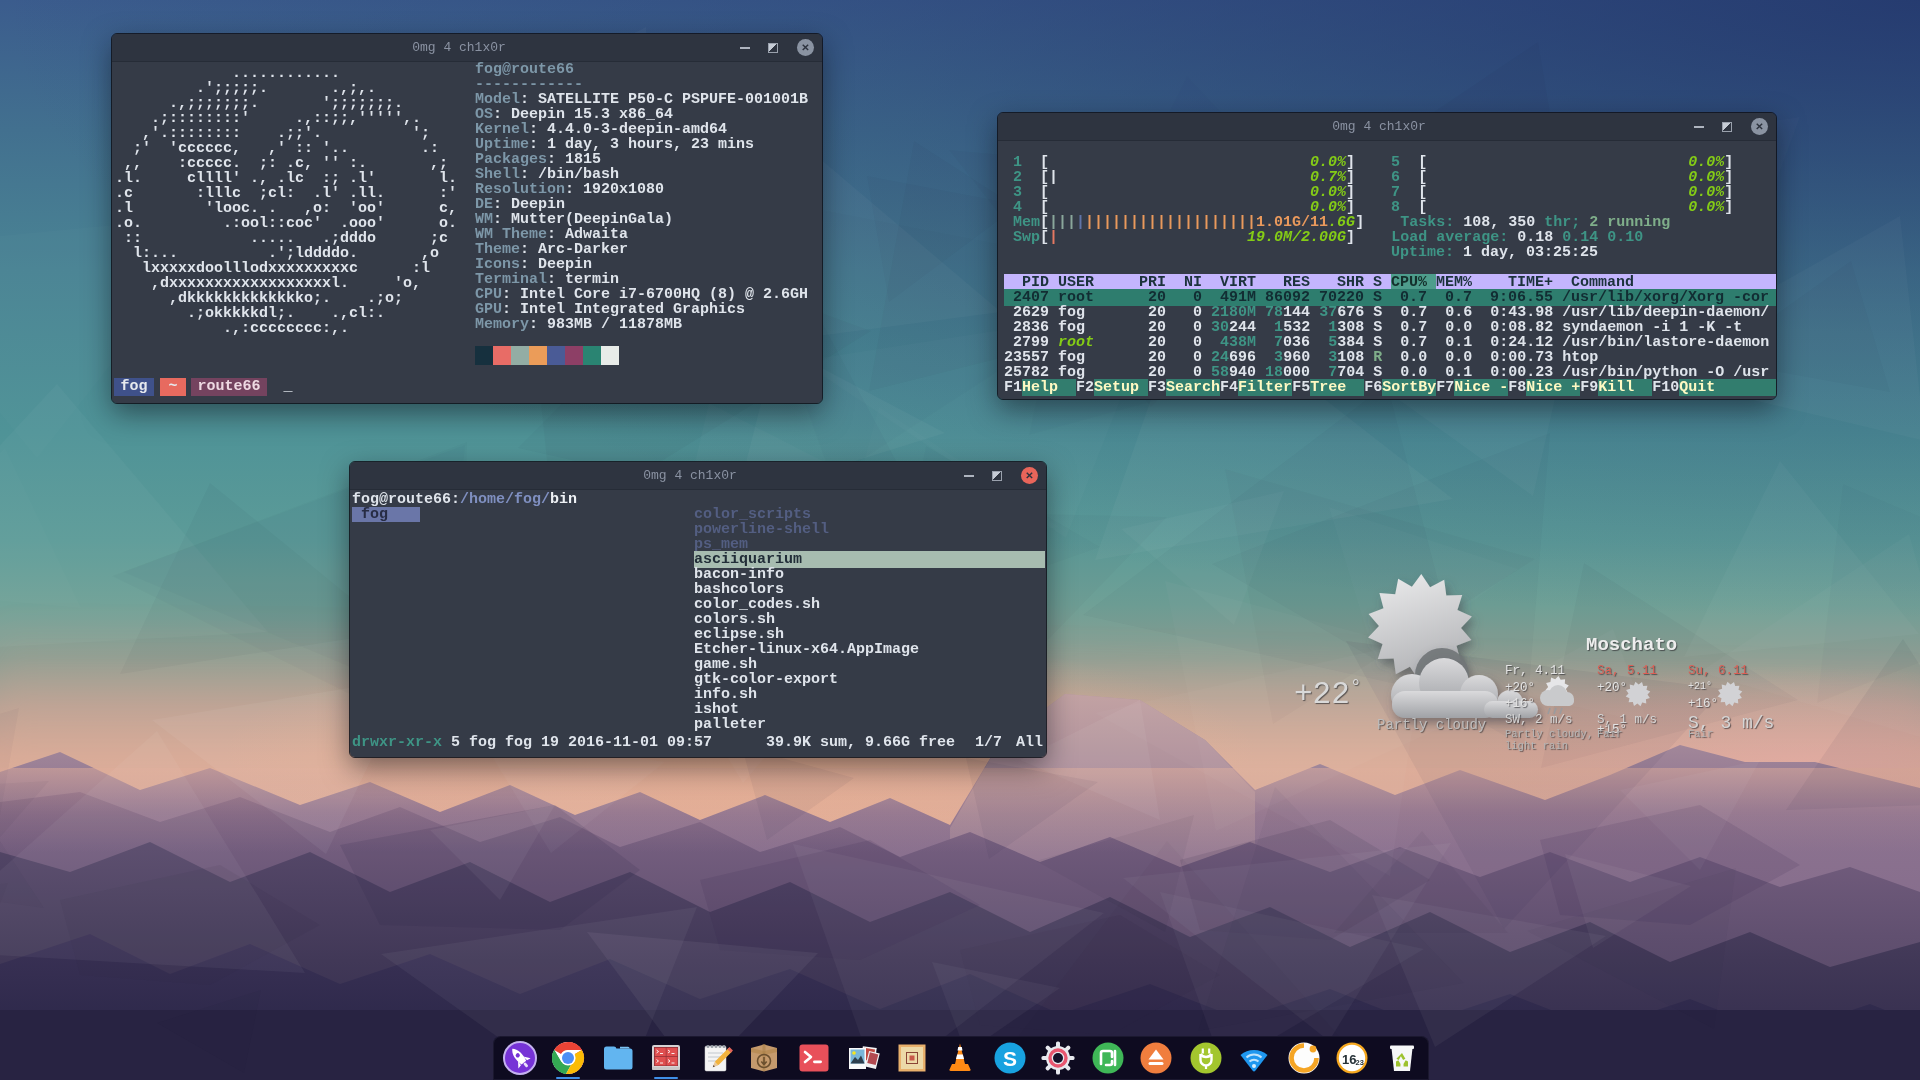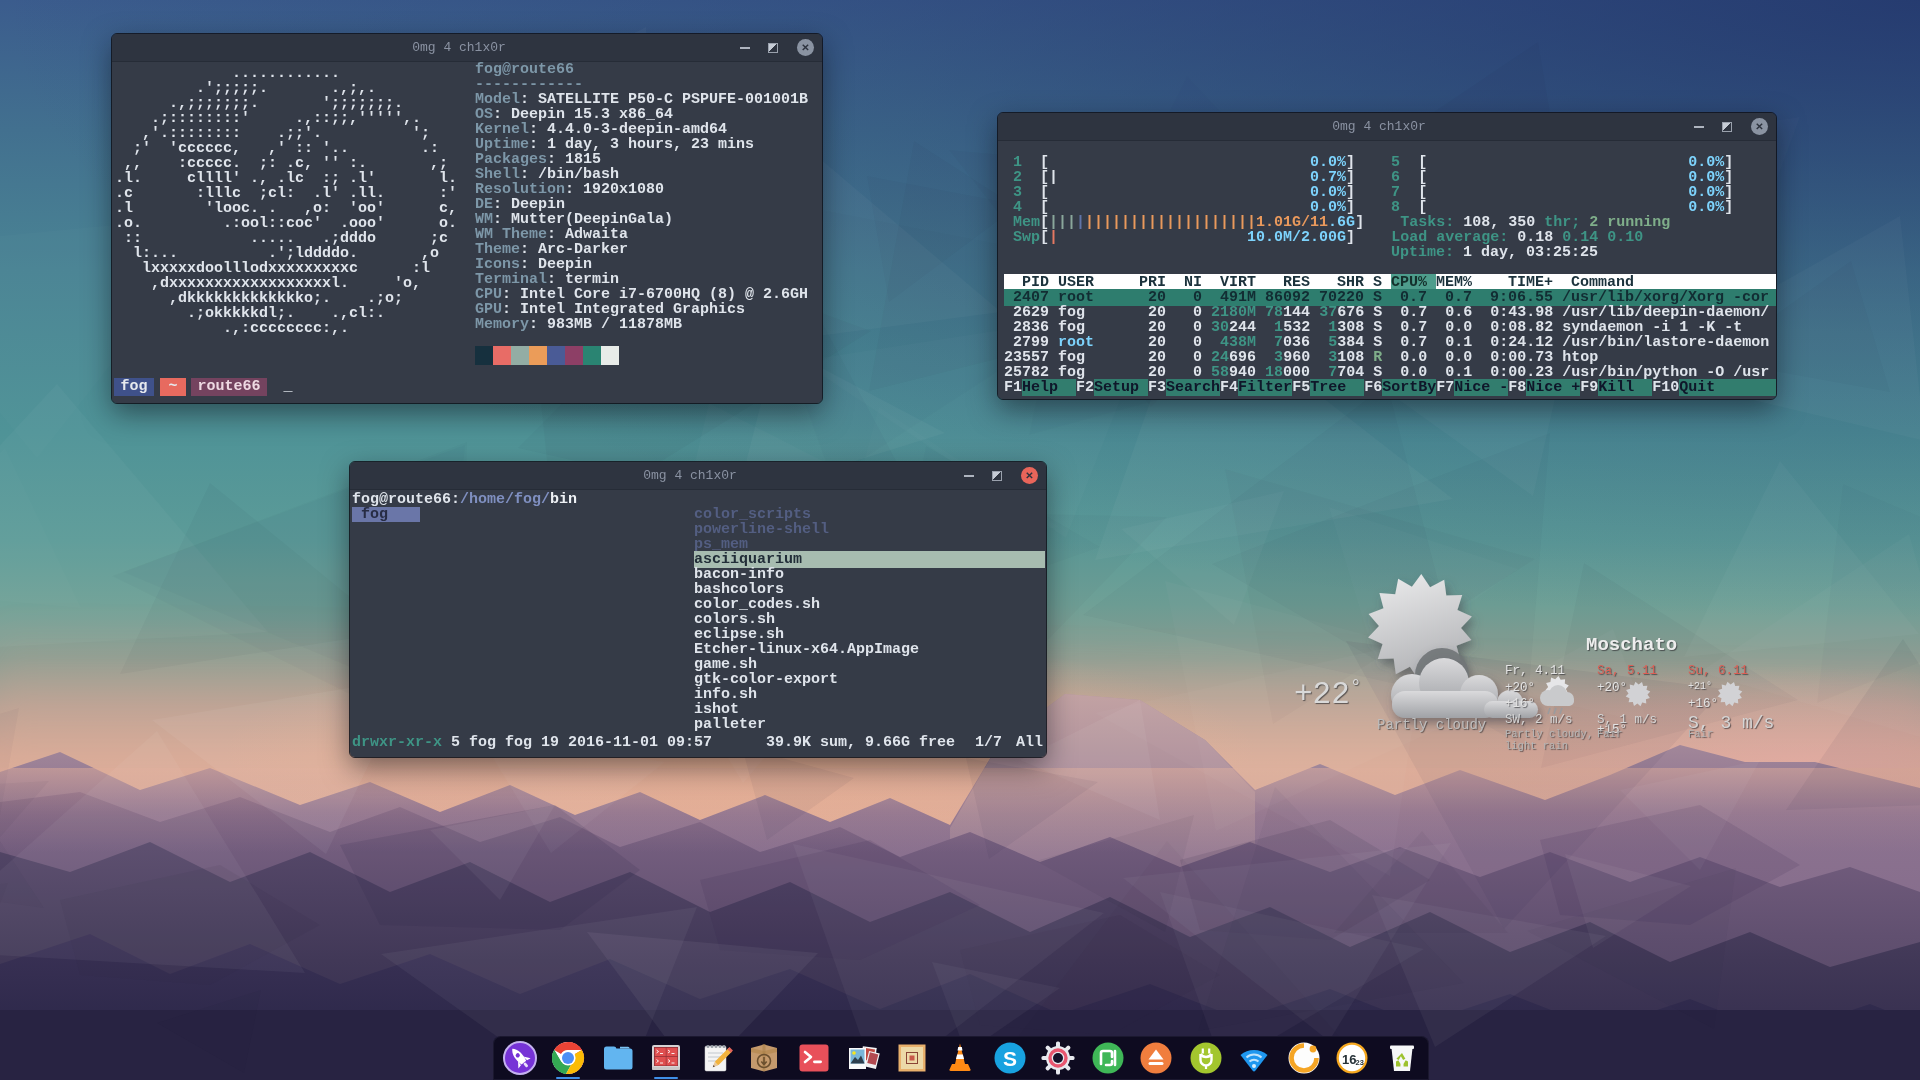--- a/index.html
+++ b/index.html
@@ -10,31 +10,31 @@
 .tt { position:absolute; left:0; right:16px; top:6px; text-align:center; font:13px "Liberation Mono",monospace; color:#8a92a2; }
 .btn-min { position:absolute; top:13px; width:10px; height:2px; background:#aeb4bf; }
 .btn-max { position:absolute; top:9px; width:10px; height:10px; border:1px solid #9aa1ad; background:linear-gradient(315deg, transparent 55%, #c6ccd6 55%); }
 .btn-close { position:absolute; right:8px; top:5px; width:17px; height:17px; border-radius:50%; color:#2c323d; font:bold 10px/17px "Liberation Sans"; text-align:center; }
 pre.mono { position:absolute; font:bold 15px/15px "Liberation Mono",monospace; color:#dfe4eb; letter-spacing:0; }
 .art { color:#b6c0cd; }
 .lb { color:#7d97a8; }
 .wt { color:#dfe4eb; }
 .wtb { color:#eef1f5; font-weight:bold; }
 .tl { color:#3e9485; }
-.dm { color:#7dd3fc; }
+.dm { color:#84cc16;font-style:italic; }
 .or { color:#e9995c; }
 .gn { color:#7fae8a; }
 .gb { color:#8aa79b; }
 .bb { color:#5f74a8; }
 .rb { color:#e57862; }
-.hd { background:#ffffff; color:#1c323c; }
+.hd { background:#c4b5fd; color:#1c323c; }
 .hs { background:#4e9d8c; color:#14302c; }
 .sel { background:#2e7d6e; color:#122d33; }
 .fk { color:#dfe4eb; }
-.fl { background:#327d6e; color:#0f172a; }
+.fl { background:#327d6e; color:#fef9c3; }
 .rsel { background:#6a76a8; color:#272c44; font-weight:bold; }
 .rdir { color:#7f8fc0; font-weight:bold; }
 .rdim { color:#535e82; font-weight:bold; }
 .rdk { color:#272c44; font-weight:bold; }
 .fsel { background:#a7bcb0; color:#222e38; font-weight:bold; }
 .rpath { color:#7f8fc0; font-weight:bold; }
 .palette { position:absolute; height:19px; }
 .palette span { display:inline-block; width:18px; height:19px; }
 .pseg { position:absolute; height:18px; font:bold 15px/18px "Liberation Mono",monospace; color:#e6e9ee; text-align:center; }
 .wtxt { position:absolute; font-family:"Liberation Mono",monospace; text-shadow:1px 1px 1px rgba(40,40,45,0.65); white-space:nowrap; }
@@ -261,21 +261,21 @@
         <span class="tt">0mg 4 ch1x0r</span>
 <span class="btn-min" style="right:72px"></span>
 <span class="btn-max" style="right:44px"></span>
 <span class="btn-close" style="background:#8a93a2">✕</span>
 </div>
 <pre class="mono" style="left:6px;top:42px"><span class="tl"> 1  </span><span class="wt">[</span><span class="dm">                             0.0%</span><span class="wt">]</span><span class="tl">    5  </span><span class="wt">[</span><span class="dm">                             0.0%</span><span class="wt">]</span>
 <span class="tl"> 2  </span><span class="wt">[</span><span class="wt">|</span><span class="dm">                            0.7%</span><span class="wt">]</span><span class="tl">    6  </span><span class="wt">[</span><span class="dm">                             0.0%</span><span class="wt">]</span>
 <span class="tl"> 3  </span><span class="wt">[</span><span class="dm">                             0.0%</span><span class="wt">]</span><span class="tl">    7  </span><span class="wt">[</span><span class="dm">                             0.0%</span><span class="wt">]</span>
 <span class="tl"> 4  </span><span class="wt">[</span><span class="dm">                             0.0%</span><span class="wt">]</span><span class="tl">    8  </span><span class="wt">[</span><span class="dm">                             0.0%</span><span class="wt">]</span>
 <span class="tl"> Mem</span><span class="wt">[</span><span class="gb">|||</span><span class="bb">|</span><span class="or">|||||||||||||||||||1.01G/11</span><span class="dm">.6G</span><span class="wt">]</span>    <span class="tl">Tasks: </span><span class="wt">108, 350 </span><span class="tl">thr</span><span class="tl">; </span><span class="gn">2 running</span>
-<span class="tl"> Swp</span><span class="wt">[</span><span class="rb">|</span>                     <span class="dm">10.0M/2.00G</span><span class="wt">]</span>    <span class="tl">Load average: </span><span class="wt">0.18 </span><span class="tl">0.14 0.10</span>
+<span class="tl"> Swp</span><span class="wt">[</span><span class="rb">|</span>                     <span class="dm">19.0M/2.00G</span><span class="wt">]</span>    <span class="tl">Load average: </span><span class="wt">0.18 </span><span class="tl">0.14 0.10</span>
                                            <span class="tl">Uptime: </span><span class="wt">1 day, 03:25:25</span>
 
 <span class="hd">  PID USER     PRI  NI  VIRT   RES   SHR S </span><span class="hs">CPU% </span><span class="hd">MEM%    TIME+  Command                 </span>
 <span class="sel"> 2407 root      20   0  491M 86092 70220 S  0.7  0.7  9:06.55 /usr/lib/xorg/Xorg -cor  </span>
 <span class="wt"> 2629 </span><span class="wt">fog      </span><span class="wt"> 20   0 </span><span class="tl">2180M</span><span class="wt"> </span><span class="wt"></span><span class="tl">78</span><span class="wt">144</span><span class="wt"> </span><span class="wt"></span><span class="tl">37</span><span class="wt">676</span><span class="wt"> </span><span class="wt">S</span><span class="wt">  0.7  0.6  0:43.98 </span><span class="wt">/usr/lib/deepin-daemon/</span>
 <span class="wt"> 2836 </span><span class="wt">fog      </span><span class="wt"> 20   0 </span><span class="wt"></span><span class="tl">30</span><span class="wt">244</span><span class="wt"> </span><span class="wt"> </span><span class="tl">1</span><span class="wt">532</span><span class="wt"> </span><span class="wt"> </span><span class="tl">1</span><span class="wt">308</span><span class="wt"> </span><span class="wt">S</span><span class="wt">  0.7  0.0  0:08.82 </span><span class="wt">syndaemon -i 1 -K -t</span>
 <span class="wt"> 2799 </span><span class="dm">root     </span><span class="wt"> 20   0 </span><span class="tl"> 438M</span><span class="wt"> </span><span class="wt"> </span><span class="tl">7</span><span class="wt">036</span><span class="wt"> </span><span class="wt"> </span><span class="tl">5</span><span class="wt">384</span><span class="wt"> </span><span class="wt">S</span><span class="wt">  0.7  0.1  0:24.12 </span><span class="wt">/usr/bin/lastore-daemon</span>
 <span class="wt">23557 </span><span class="wt">fog      </span><span class="wt"> 20   0 </span><span class="wt"></span><span class="tl">24</span><span class="wt">696</span><span class="wt"> </span><span class="wt"> </span><span class="tl">3</span><span class="wt">960</span><span class="wt"> </span><span class="wt"> </span><span class="tl">3</span><span class="wt">108</span><span class="wt"> </span><span class="gn">R</span><span class="wt">  0.0  0.0  0:00.73 </span><span class="wt">htop</span>
 <span class="wt">25782 </span><span class="wt">fog      </span><span class="wt"> 20   0 </span><span class="wt"></span><span class="tl">58</span><span class="wt">940</span><span class="wt"> </span><span class="wt"></span><span class="tl">18</span><span class="wt">000</span><span class="wt"> </span><span class="wt"> </span><span class="tl">7</span><span class="wt">704</span><span class="wt"> </span><span class="wt">S</span><span class="wt">  0.0  0.1  0:00.23 </span><span class="wt">/usr/bin/python -O /usr</span>
 <span class="fk">F1</span><span class="fl">Help  </span><span class="fk">F2</span><span class="fl">Setup </span><span class="fk">F3</span><span class="fl">Search</span><span class="fk">F4</span><span class="fl">Filter</span><span class="fk">F5</span><span class="fl">Tree  </span><span class="fk">F6</span><span class="fl">SortBy</span><span class="fk">F7</span><span class="fl">Nice -</span><span class="fk">F8</span><span class="fl">Nice +</span><span class="fk">F9</span><span class="fl">Kill  </span><span class="fk">F10</span><span class="fl">Quit</span><span class="fl">            </span></pre>

